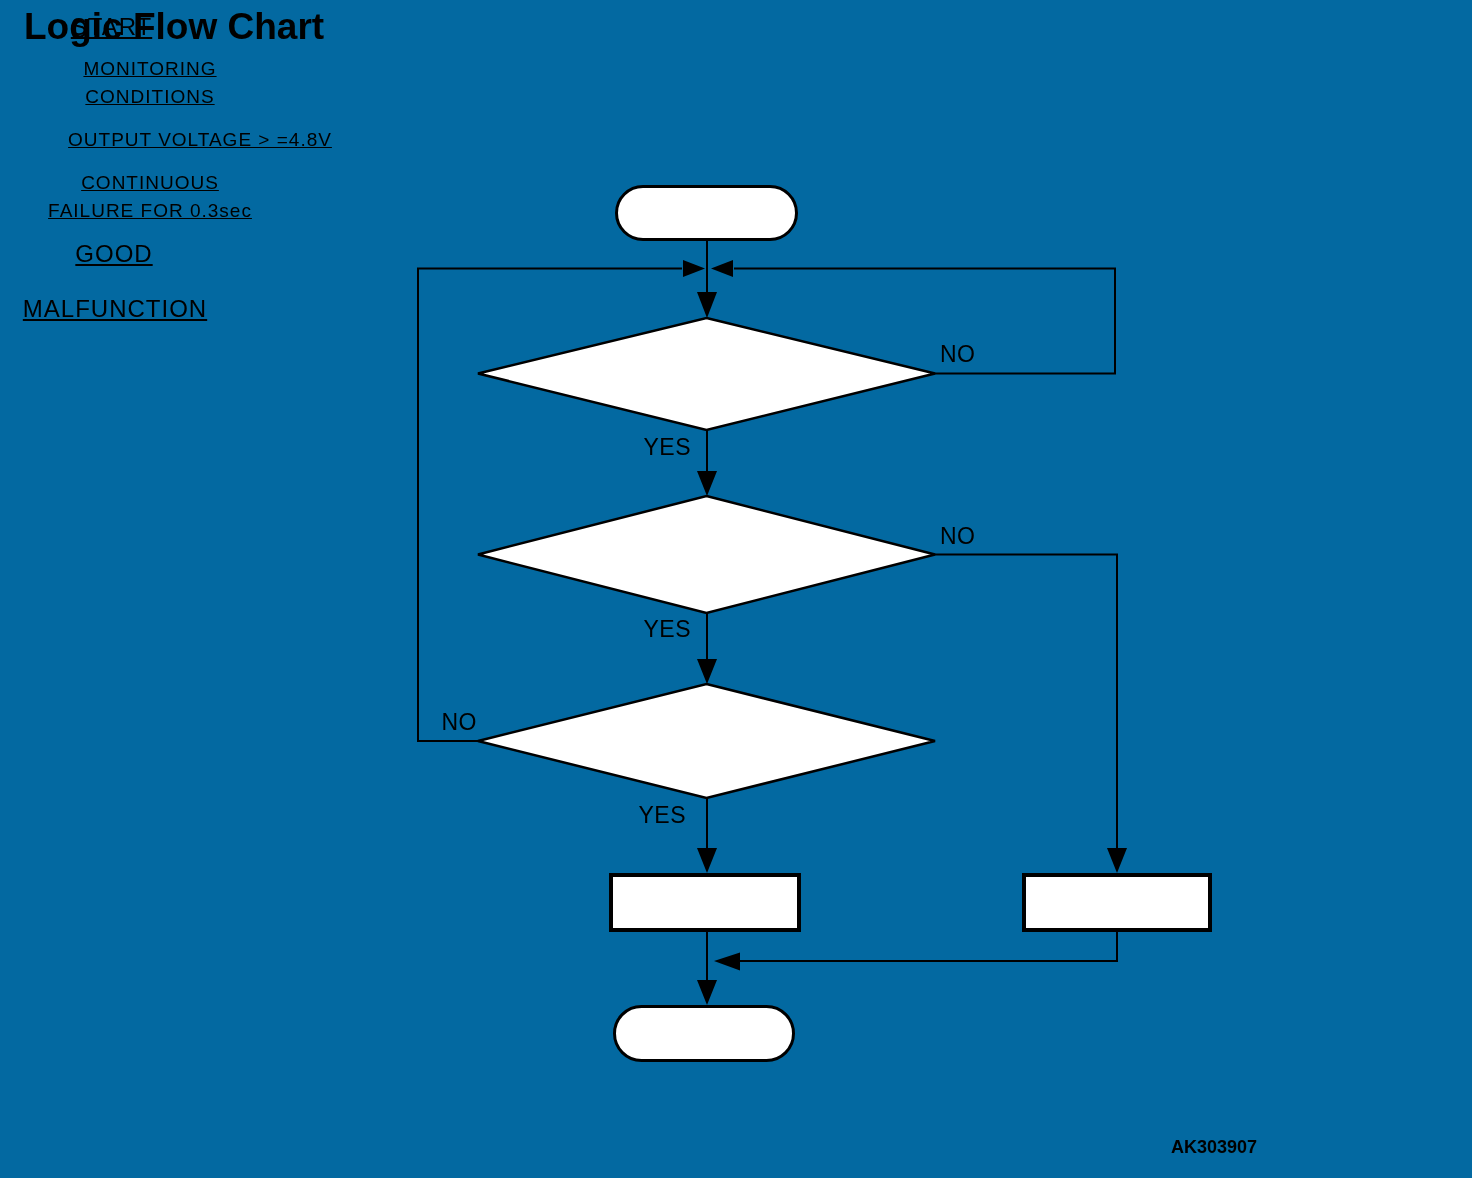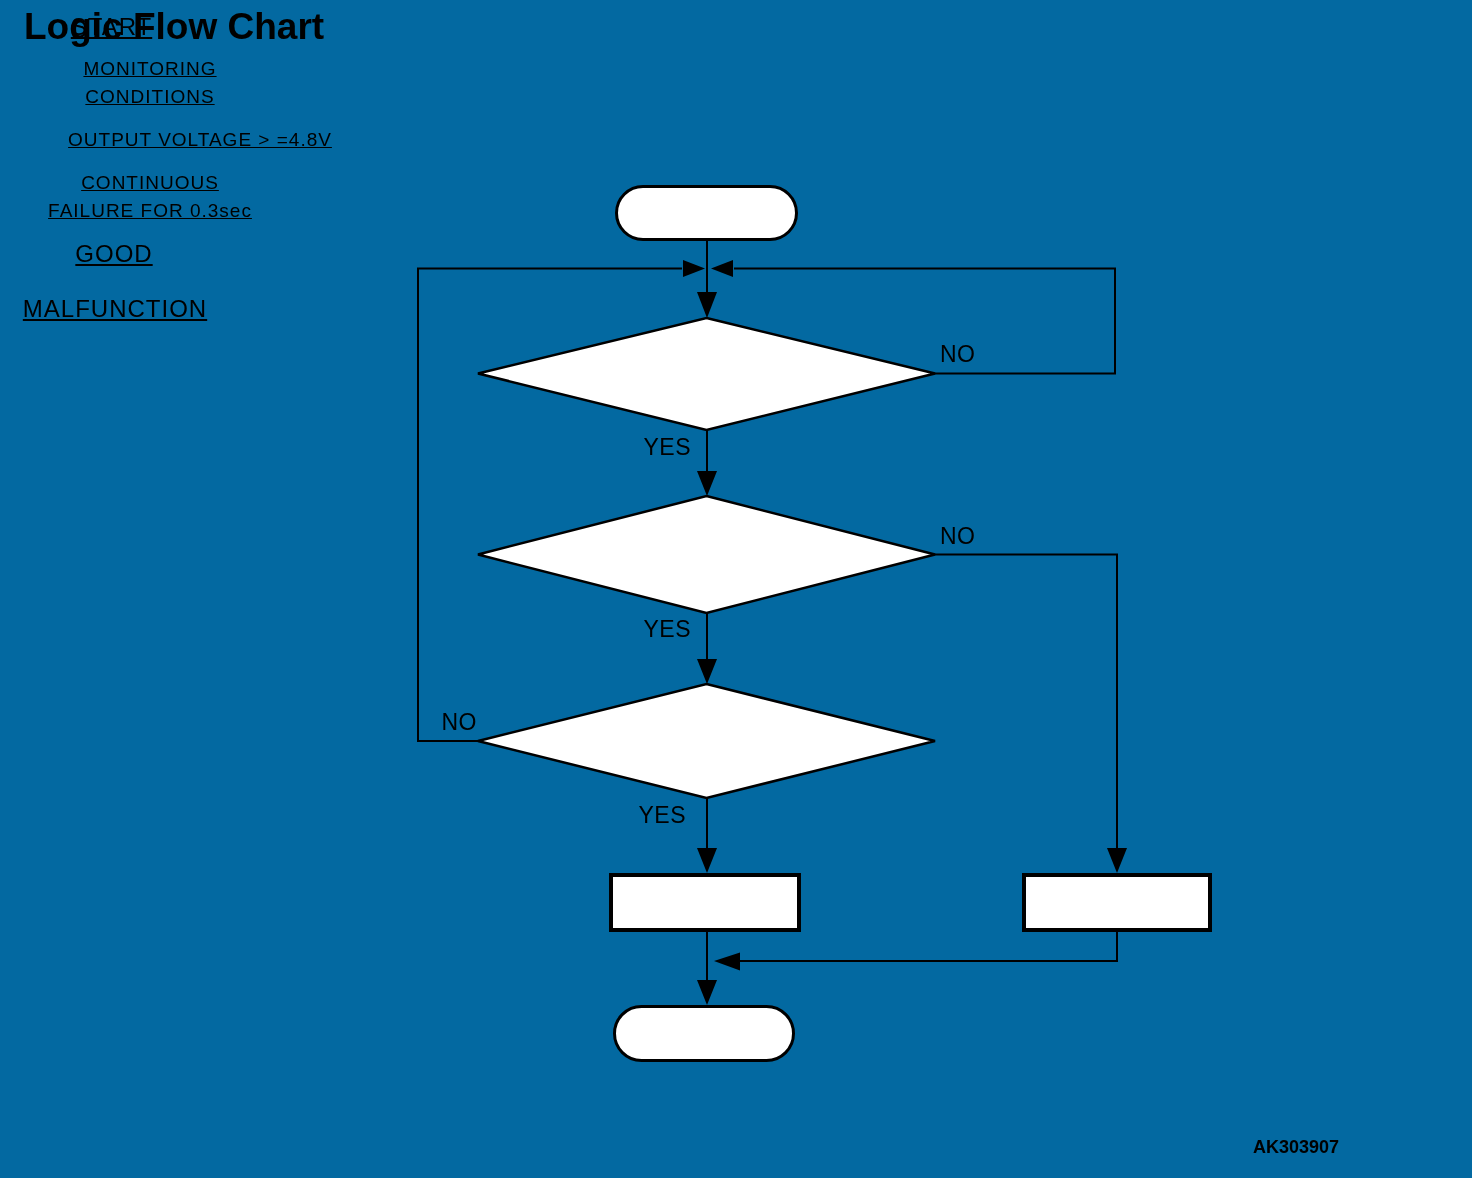--- a/index.html
+++ b/index.html
@@ -22,21 +22,21 @@
   svg .shape{fill:#ffffff;stroke:#000000;}
   svg .diamond{stroke-width:2.5;}
   svg .terminator{stroke-width:3;}
   svg .process{stroke-width:4;}
   .label{position:absolute;font-size:23px;line-height:28px;letter-spacing:0.5px;white-space:nowrap;}
   .node-label{display:flex;align-items:center;justify-content:center;text-align:center;font-size:24px;letter-spacing:1px;padding-left:21px;}
   .diamond-label{display:flex;flex-direction:column;align-items:center;justify-content:center;text-align:center;font-size:19px;line-height:28px;letter-spacing:1px;}
   .right{text-align:right;}
   .figure-code{
     position:absolute;left:1171px;top:1137px;width:250px;
-    text-align:center;font-size:18px;font-weight:bold;letter-spacing:0px;
+    text-align:left;font-size:18px;font-weight:bold;letter-spacing:0px;
   }
 </style>
 </head>
 <body>
 
 <div class="page">
 
   <h1 class="title">Logic Flow Chart</h1>
 
   <svg class="chart" viewBox="0 0 1472 1178">

